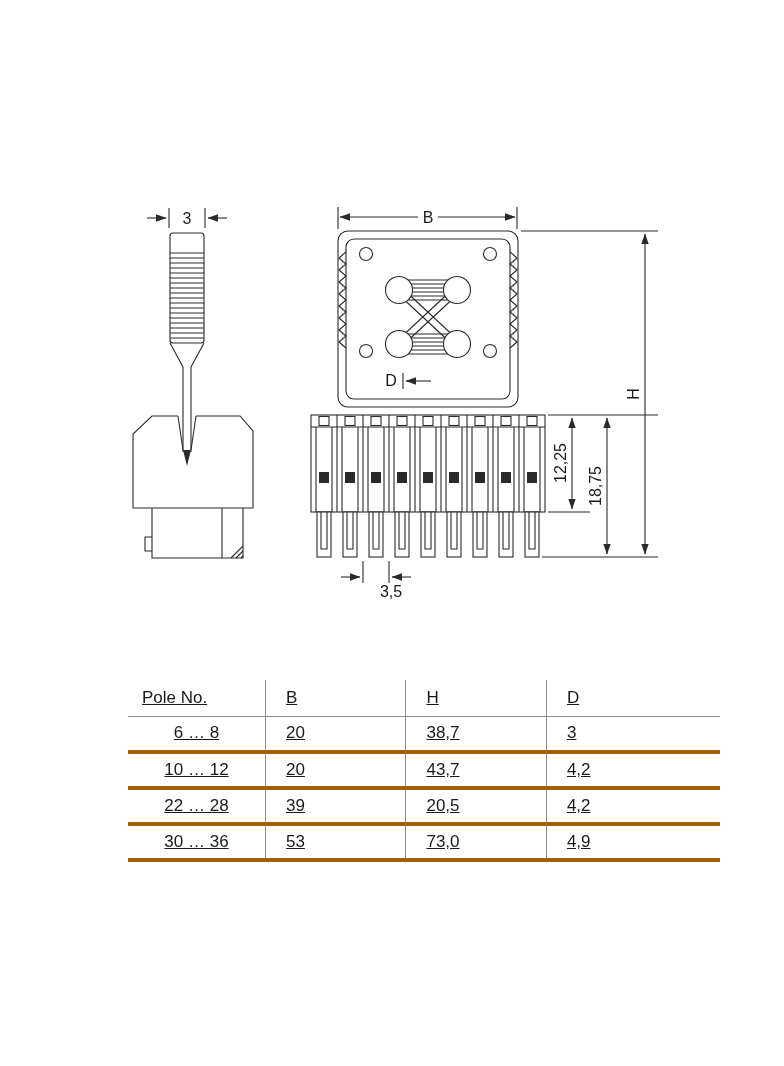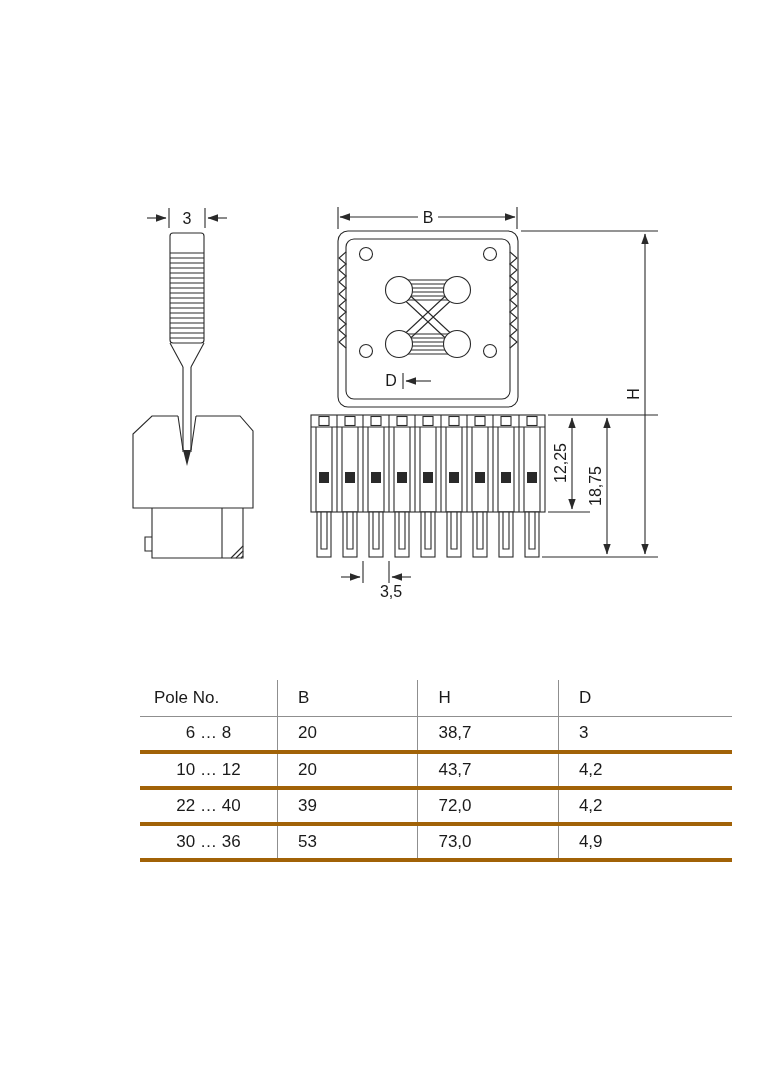--- a/index.html
+++ b/index.html
@@ -9,21 +9,21 @@
     font-family:"Liberation Sans", sans-serif; color:#1a1a1a;
   }
   .drawing { position:absolute; left:0; top:0; }
   .drawing line, .drawing path, .drawing rect, .drawing circle, .drawing polygon {
     stroke:#2a2a2a; stroke-width:1.1; fill:none;
   }
   .drawing .w  { fill:#ffffff; }
   .drawing .dk { fill:#2a2a2a; stroke:none; }
   .drawing .bg { fill:#ffffff; stroke:none; }
   .drawing text { fill:#1a1a1a; stroke:none; font-size:16px; font-family:"Liberation Sans", sans-serif; }
-  .tablewrap { position:absolute; left:140px; top:680px; width:592px; }
+  .tablewrap { position:absolute; left:128px; top:680px; width:592px;text-decoration:underline; }
   table { border-collapse:collapse; width:100%; font-size:17px; }
   th, td { font-weight:400; height:36px; padding:0; vertical-align:middle; text-align:left; }
   thead th { border-bottom:1px solid #8f8f8f; }
   tbody td { border-bottom:4px solid #a16207; }
   .c1 { width:137px; padding-left:14px; }
   td.c1 { text-align:center; padding-left:0; }
   .c2 { width:140px; }
   .c3 { width:140px; }
   .c4 { width:173px; }
   .c2, .c3, .c4 { border-left:1px solid #8f8f8f; padding-left:20px; }
@@ -179,23 +179,23 @@
         <td class="c3">38,7</td>
         <td class="c4">3</td>
       </tr>
       <tr>
         <td class="c1">10 … 12</td>
         <td class="c2">20</td>
         <td class="c3">43,7</td>
         <td class="c4">4,2</td>
       </tr>
       <tr>
-        <td class="c1">22 … 40</td>
+        <td class="c1">22 … 28</td>
         <td class="c2">39</td>
-        <td class="c3">72,0</td>
+        <td class="c3">20,5</td>
         <td class="c4">4,2</td>
       </tr>
       <tr>
         <td class="c1">30 … 36</td>
         <td class="c2">53</td>
         <td class="c3">73,0</td>
         <td class="c4">4,9</td>
       </tr>
     </tbody>
   </table>

